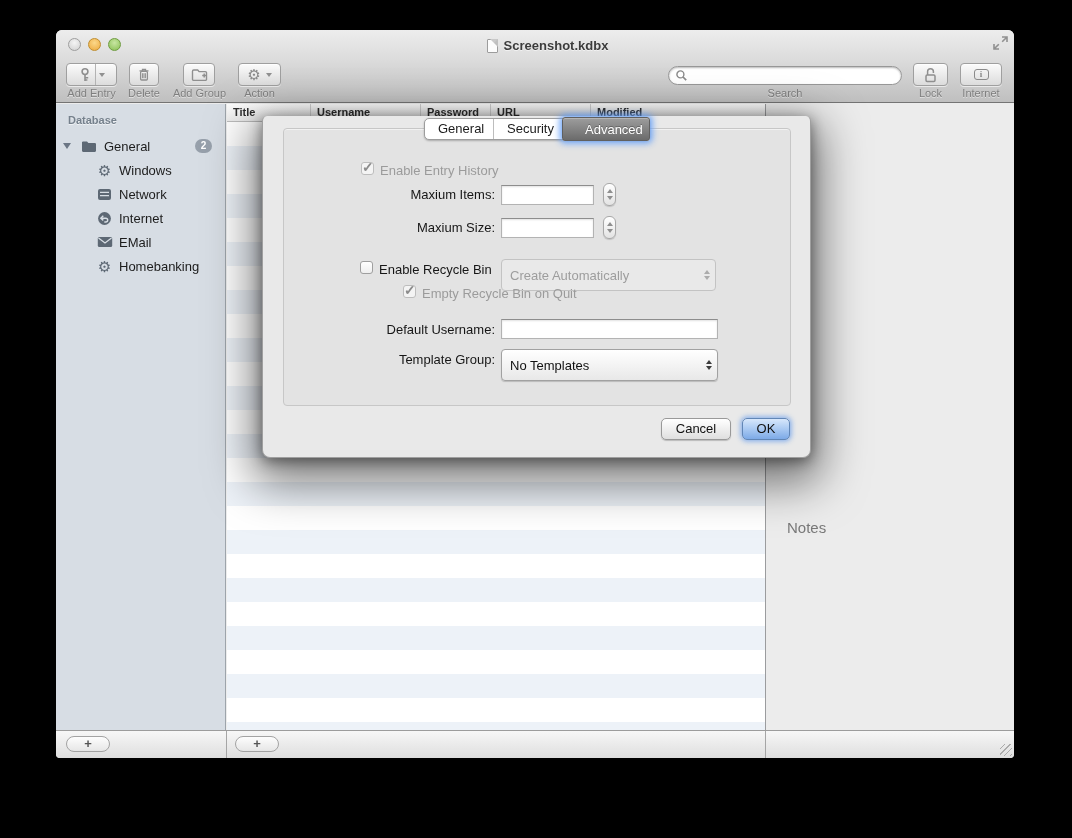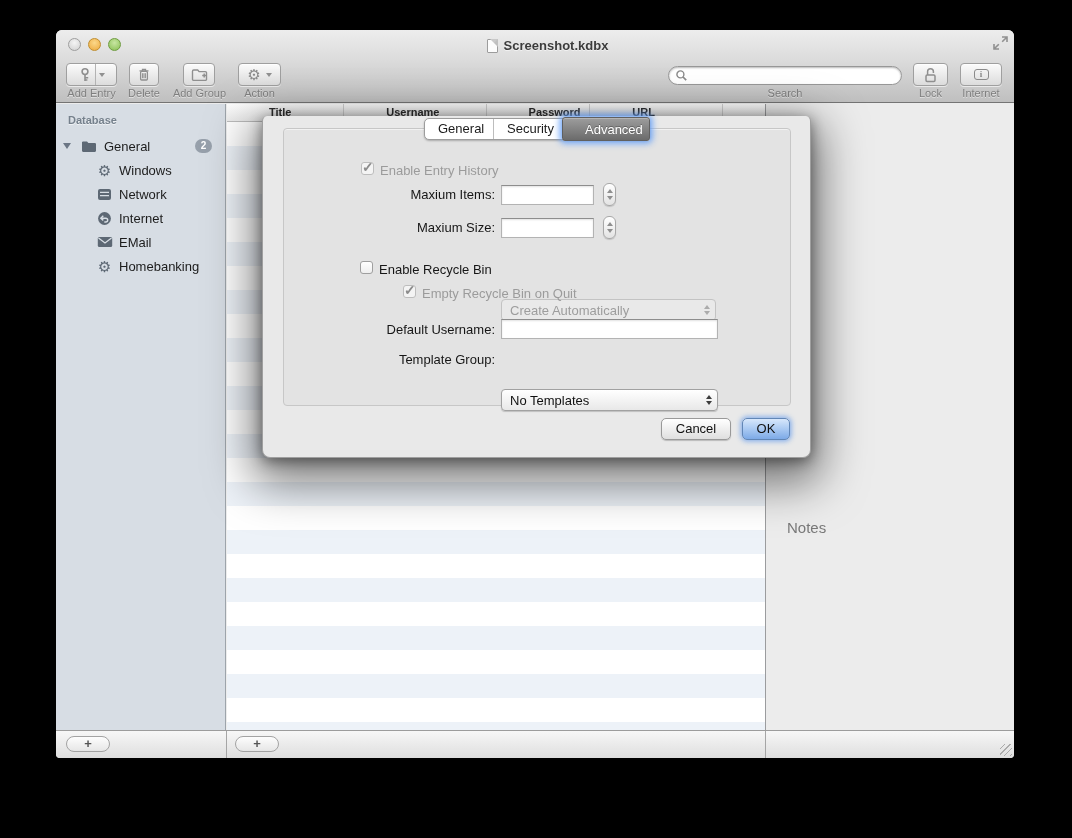--- a/index.html
+++ b/index.html
@@ -74,21 +74,21 @@
   .badge {
     position:absolute; left:139px; width:17px; height:14px; border-radius:8px;
     background:#97a0ab; color:#fff; font-size:10px; font-weight:bold;
     text-align:center; line-height:14px;
   }
   
   .listpane { position:absolute; left:171px; top:74px; width:538px; bottom:28px; background:#fff; }
   .listheader { position:absolute; left:0; top:0; right:0; height:18px;
     background:linear-gradient(#fdfdfd, #ececec); border-bottom:1px solid #bcbcbc;
     display:flex; font-size:11px; font-weight:bold; color:#2e2e2e; }
-  .hcell { padding:2px 0 0 6px; border-right:1px solid #d2d2d2; overflow:hidden; white-space:nowrap;margin-left:36px; }
+  .hcell { padding:2px 0 0 6px; border-right:1px solid #d2d2d2; overflow:hidden; white-space:nowrap; }
   .rows { position:absolute; left:0; right:0; top:18px; bottom:0;
     background:repeating-linear-gradient(to bottom, #ffffff 0px, #ffffff 24px, #edf2f8 24px, #edf2f8 48px); }
   
   .inspectorpane { position:absolute; left:709px; top:74px; right:0; bottom:28px;
     background:#ececec; border-left:1px solid #9b9c9e; }
   .noselect { position:absolute; left:0; right:0; top:0; height:407px;
     display:flex; align-items:center; justify-content:center;
     font-size:21px; color:#9a9a9a; border-bottom:1px solid #c9c9c9; }
   .noteslabel { position:absolute; left:21px; top:415px; font-size:15px; color:#797979; }
   
@@ -135,24 +135,24 @@
     font-size:14px; font-weight:bold; color:#8c8c8c; }
   .tfield { position:absolute; height:20px; background:#fff;
     border:1px solid #b3b3b3; border-top-color:#8d8d8d;
     box-shadow:inset 0 1px 2px rgba(0,0,0,.12);
     font-family:"Liberation Sans",sans-serif; font-size:13px; padding:0 4px; color:#111; outline:none; }
   .stepper { position:absolute; width:13px; height:23px; background:linear-gradient(#fff,#e3e3e3);
     border:1px solid #a8a8a8; border-radius:6px; display:flex; flex-direction:column;
     align-items:center; justify-content:center; gap:3px; box-shadow:0 1px 1px rgba(0,0,0,.15); }
   .tri-up { width:0; height:0; border-left:3px solid transparent; border-right:3px solid transparent; border-bottom:4px solid #8f8f8f; }
   .tri-dn { width:0; height:0; border-left:3px solid transparent; border-right:3px solid transparent; border-top:4px solid #8f8f8f; }
-  .popup { position:absolute; height:22px; border-radius:4px; font-size:13px;
+  .popup { position:absolute; height:32px; border-radius:4px; font-size:13px;
     display:flex; align-items:center; padding-left:8px;
     background:linear-gradient(#ffffff,#e8e8e8); border:1px solid #a1a1a1;
-    box-shadow:0 1px 1px rgba(0,0,0,.18); color:#111;margin-top:40px; }
+    box-shadow:0 1px 1px rgba(0,0,0,.18); color:#111; }
   .popup .arr { position:absolute; right:5px; top:0; bottom:0; display:flex; flex-direction:column; justify-content:center; gap:2px; }
   .popup .arr .tri-up { border-bottom-color:#3c3c3c; }
   .popup .arr .tri-dn { border-top-color:#3c3c3c; }
   .popup.dis { background:#e9e9e9; border-color:#c3c3c3; color:#9d9d9d; box-shadow:none; }
   .popup.dis .arr .tri-up { border-bottom-color:#ababab; }
   .popup.dis .arr .tri-dn { border-top-color:#ababab; }
   .btn { position:absolute; height:22px; border-radius:5px; font-size:13px; line-height:20px; text-align:center; color:#111; }
   .btn.cancel { background:linear-gradient(#ffffff,#dfdfdf); border:1px solid #999; box-shadow:0 1px 1px rgba(0,0,0,.2); }
   .btn.ok { background:linear-gradient(#d7e7fb 0%, #a9c9f2 50%, #7daae7 100%);
     border:1px solid #6186b6; box-shadow:0 0 5px 1.5px rgba(110,160,235,.8); }

